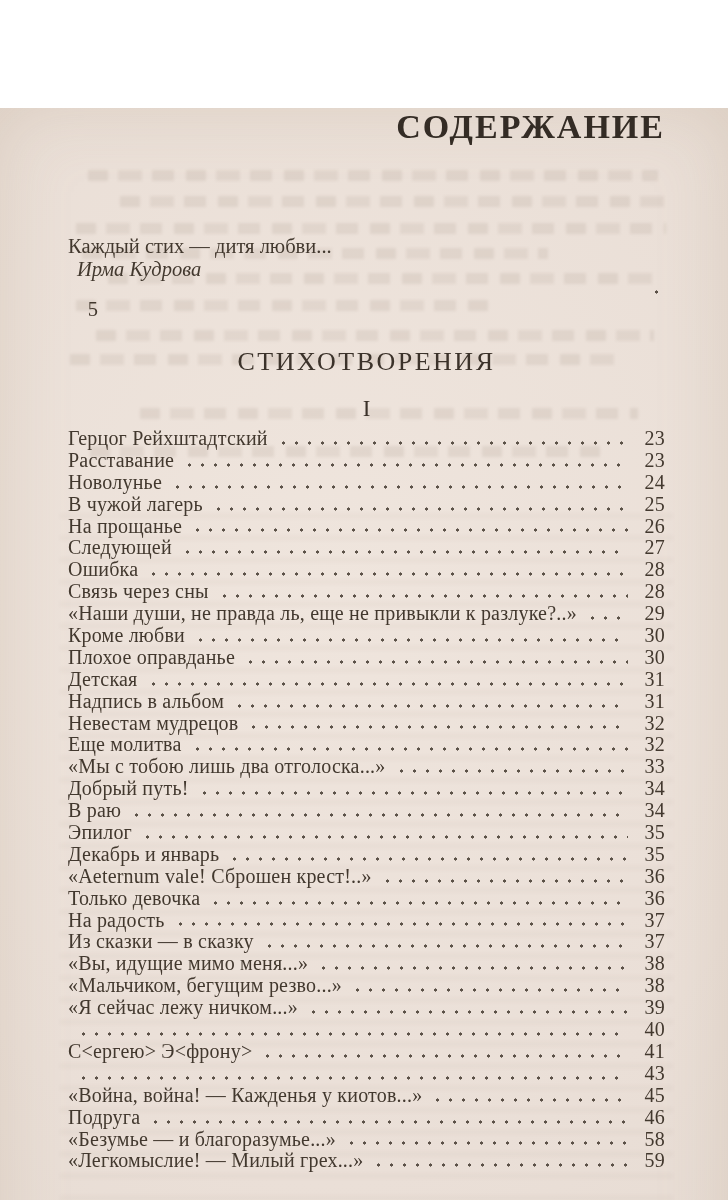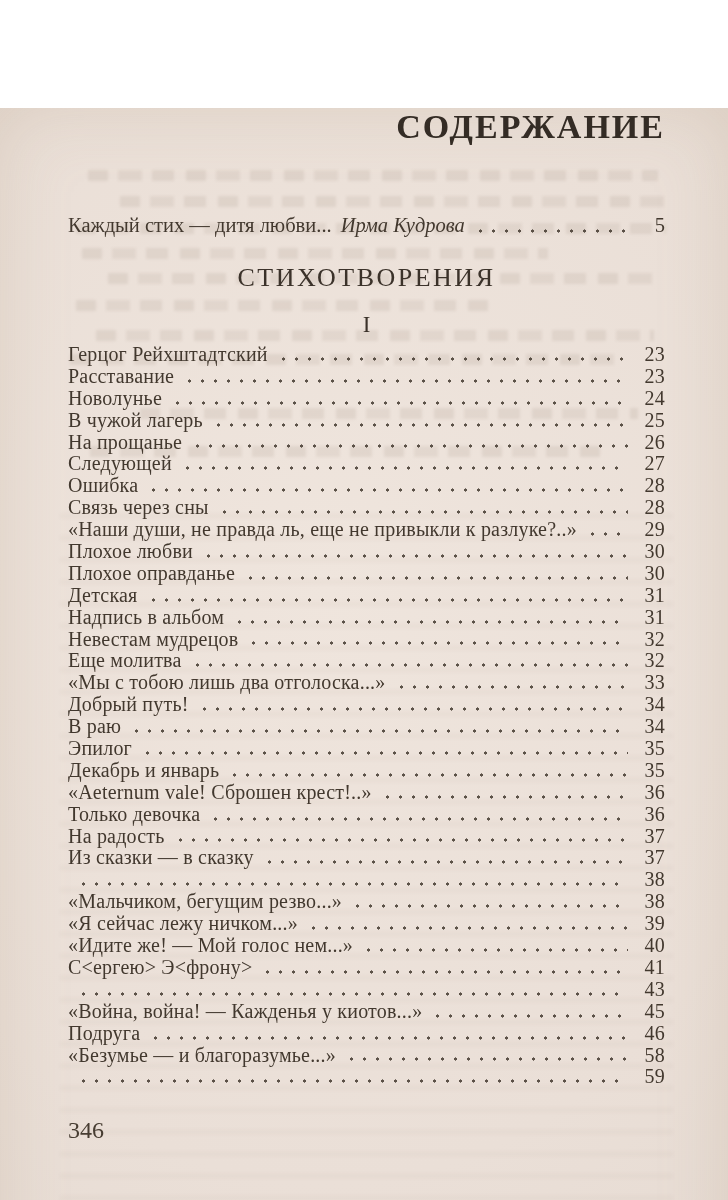--- a/index.html
+++ b/index.html
@@ -48,24 +48,25 @@
   
   .book-title {
     margin-top: 108px;
     text-align: right;
     font-size: 34px;
     font-weight: bold;
     letter-spacing: 2px;
     color: #342c25;
   }
   .front-row {
-    margin-top: 68px;
+    margin-top: 89px;
     display: flex;
     align-items: flex-start;
     font-size: 20.5px;
+    flex-direction: column;
   }
   .front-title { white-space: nowrap; }
   .front-author { font-style: italic; white-space: nowrap; margin-left: 9px; }
   .section-heading {
     margin-top: 26px;
     text-align: center;
     font-size: 26px;
     font-weight: normal;
     letter-spacing: 2.5px;
     color: #3b322a;
@@ -185,21 +186,21 @@
         <span class="toc-title">Связь через сны</span>
         <span class="leader"></span>
         <span class="toc-page">28</span>
       </div>
         <div class="toc-row">
         <span class="toc-title">«Наши души, не правда ль, еще не привыкли к разлуке?..»</span>
         <span class="leader"></span>
         <span class="toc-page">29</span>
       </div>
         <div class="toc-row">
-        <span class="toc-title">Плохое любви</span>
+        <span class="toc-title">Кроме любви</span>
         <span class="leader"></span>
         <span class="toc-page">30</span>
       </div>
         <div class="toc-row">
         <span class="toc-title">Плохое оправданье</span>
         <span class="leader"></span>
         <span class="toc-page">30</span>
       </div>
         <div class="toc-row">
         <span class="toc-title">Детская</span>
@@ -260,35 +261,35 @@
         <span class="toc-title">На радость</span>
         <span class="leader"></span>
         <span class="toc-page">37</span>
       </div>
         <div class="toc-row">
         <span class="toc-title">Из сказки — в сказку</span>
         <span class="leader"></span>
         <span class="toc-page">37</span>
       </div>
         <div class="toc-row">
+        <span class="toc-title">«Вы, идущие мимо меня...»</span>
         <span class="leader"></span>
         <span class="toc-page">38</span>
       </div>
         <div class="toc-row">
         <span class="toc-title">«Мальчиком, бегущим резво...»</span>
         <span class="leader"></span>
         <span class="toc-page">38</span>
       </div>
         <div class="toc-row">
         <span class="toc-title">«Я сейчас лежу ничком...»</span>
         <span class="leader"></span>
         <span class="toc-page">39</span>
       </div>
         <div class="toc-row">
-        <span class="toc-title">«Идите же! — Мой голос нем...»</span>
         <span class="leader"></span>
         <span class="toc-page">40</span>
       </div>
         <div class="toc-row">
         <span class="toc-title">С&lt;ергею&gt; Э&lt;фрону&gt;</span>
         <span class="leader"></span>
         <span class="toc-page">41</span>
       </div>
         <div class="toc-row">
         <span class="leader"></span>
@@ -303,20 +304,21 @@
         <span class="toc-title">Подруга</span>
         <span class="leader"></span>
         <span class="toc-page">46</span>
       </div>
         <div class="toc-row">
         <span class="toc-title">«Безумье — и благоразумье...»</span>
         <span class="leader"></span>
         <span class="toc-page">58</span>
       </div>
         <div class="toc-row">
+        <span class="toc-title">«Легкомыслие! — Милый грех...»</span>
         <span class="leader"></span>
         <span class="toc-page">59</span>
       </div>
       </div>
 
     <div class="folio">346</div>
   </div>
 </div>
 
 </body></html>

